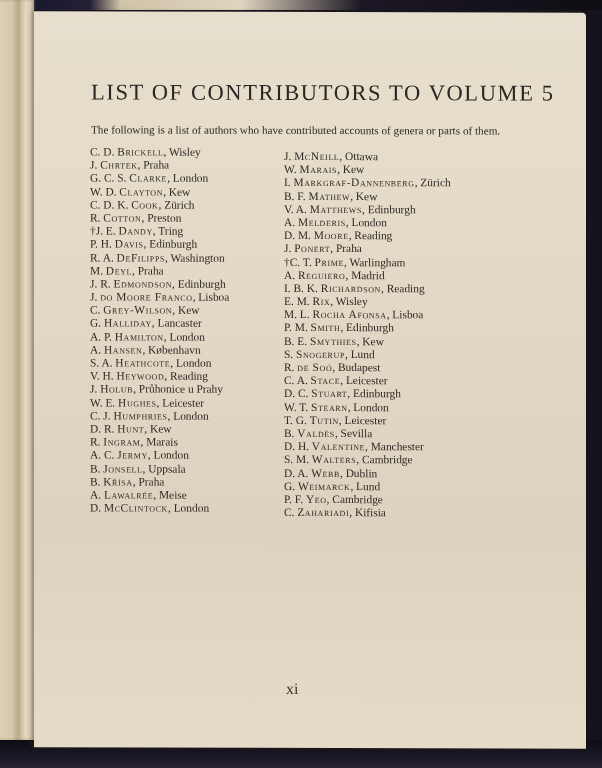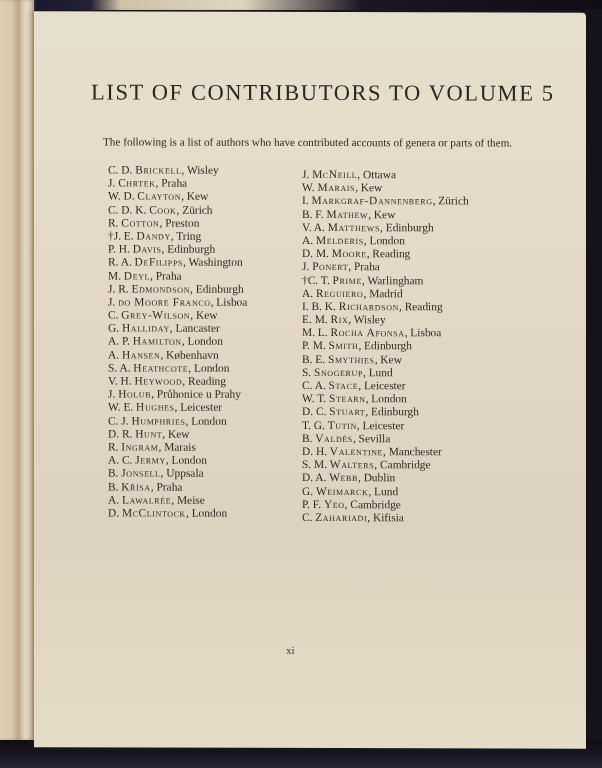--- a/index.html
+++ b/index.html
@@ -46,64 +46,65 @@
       font-size: 22.5px;
       font-weight: normal;
       letter-spacing: 1.6px;
       color: #2b2622;
       white-space: nowrap;
     }
     .intro {
       position: absolute;
       left: 57px; top: 112px;
       width: 420px;
-      margin: 12px;
+      margin: 0;
       font-size: 11.2px;
       line-height: 13.5px;
       color: #2e2924;
     }
     .col {
       position: absolute;
       list-style: none;
-      margin: 18px; padding: 0;
+      margin: 0; padding: 0;
       font-size: 11.4px;
       line-height: 13.2px;
       color: #2e2924;
     }
     .col-left { left: 56px; top: 134px; }
     .col-right { left: 250px; top: 138px; }
     .col li {
       white-space: nowrap;
       height: 13.2px;
     }
     .sc {
       font-variant: small-caps;
       letter-spacing: 0.6px;
     }
     .page-number {
       position: absolute;
-      left: 252px; top: 632px;
-      font-size: 11px;
+      left: 252px; top: 668px;
+      font-size: 16px;
       color: #3a342e;
     }
   </style>
 </head>
 <body>
 
 <div class="backdrop-top"></div>
 <div class="left-pages"></div>
 <div class="page-bottom-shadow"></div>
 
 <div class="page">
   <h1 class="title">LIST OF CONTRIBUTORS TO VOLUME 5</h1>
   <p class="intro">The following is a list of authors who have contributed accounts of genera or parts of them.</p>
 
   <ul class="col col-left">
       <li><span>C. D. </span><span class="sc">Brickell</span><span>, Wisley</span></li>
       <li><span>J. </span><span class="sc">Chrtek</span><span>, Praha</span></li>
+      <li><span>G. C. S. </span><span class="sc">Clarke</span><span>, London</span></li>
       <li><span>W. D. </span><span class="sc">Clayton</span><span>, Kew</span></li>
       <li><span>C. D. K. </span><span class="sc">Cook</span><span>, Zürich</span></li>
       <li><span>R. </span><span class="sc">Cotton</span><span>, Preston</span></li>
       <li><span>†J. E. </span><span class="sc">Dandy</span><span>, Tring</span></li>
       <li><span>P. H. </span><span class="sc">Davis</span><span>, Edinburgh</span></li>
       <li><span>R. A. </span><span class="sc">DeFilipps</span><span>, Washington</span></li>
       <li><span>M. </span><span class="sc">Deyl</span><span>, Praha</span></li>
       <li><span>J. R. </span><span class="sc">Edmondson</span><span>, Edinburgh</span></li>
       <li><span>J. </span><span class="sc">do Moore Franco</span><span>, Lisboa</span></li>
       <li><span>C. </span><span class="sc">Grey-Wilson</span><span>, Kew</span></li>
@@ -133,23 +134,24 @@
       <li><span>D. M. </span><span class="sc">Moore</span><span>, Reading</span></li>
       <li><span>J. </span><span class="sc">Ponert</span><span>, Praha</span></li>
       <li><span>†C. T. </span><span class="sc">Prime</span><span>, Warlingham</span></li>
       <li><span>A. </span><span class="sc">Reguiero</span><span>, Madrid</span></li>
       <li><span>I. B. K. </span><span class="sc">Richardson</span><span>, Reading</span></li>
       <li><span>E. M. </span><span class="sc">Rix</span><span>, Wisley</span></li>
       <li><span>M. L. </span><span class="sc">Rocha Afonsa</span><span>, Lisboa</span></li>
       <li><span>P. M. </span><span class="sc">Smith</span><span>, Edinburgh</span></li>
       <li><span>B. E. </span><span class="sc">Smythies</span><span>, Kew</span></li>
       <li><span>S. </span><span class="sc">Snogerup</span><span>, Lund</span></li>
+      <li><span>R. </span><span class="sc">de Soó</span><span>, Budapest</span></li>
       <li><span>C. A. </span><span class="sc">Stace</span><span>, Leicester</span></li>
+      <li><span>D. C. </span><span class="sc">Stuart</span><span>, Edinburgh</span></li>
       <li><span>W. T. </span><span class="sc">Stearn</span><span>, London</span></li>
-      <li><span>D. C. </span><span class="sc">Stuart</span><span>, Edinburgh</span></li>
       <li><span>T. G. </span><span class="sc">Tutin</span><span>, Leicester</span></li>
       <li><span>B. </span><span class="sc">Valdés</span><span>, Sevilla</span></li>
       <li><span>D. H. </span><span class="sc">Valentine</span><span>, Manchester</span></li>
       <li><span>S. M. </span><span class="sc">Walters</span><span>, Cambridge</span></li>
       <li><span>D. A. </span><span class="sc">Webb</span><span>, Dublin</span></li>
       <li><span>G. </span><span class="sc">Weimarck</span><span>, Lund</span></li>
       <li><span>P. F. </span><span class="sc">Yeo</span><span>, Cambridge</span></li>
       <li><span>C. </span><span class="sc">Zahariadi</span><span>, Kifisia</span></li>
     </ul>
 

